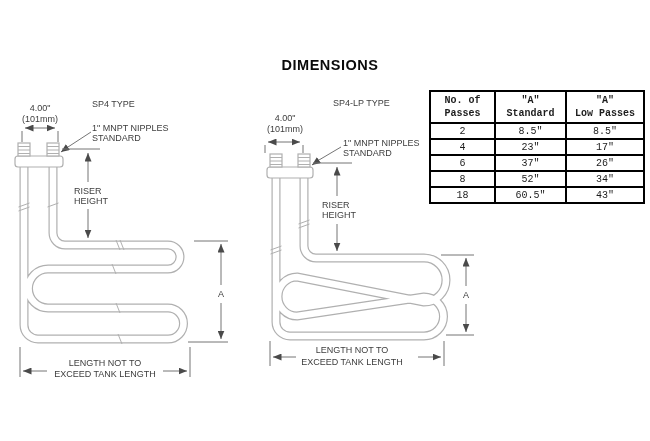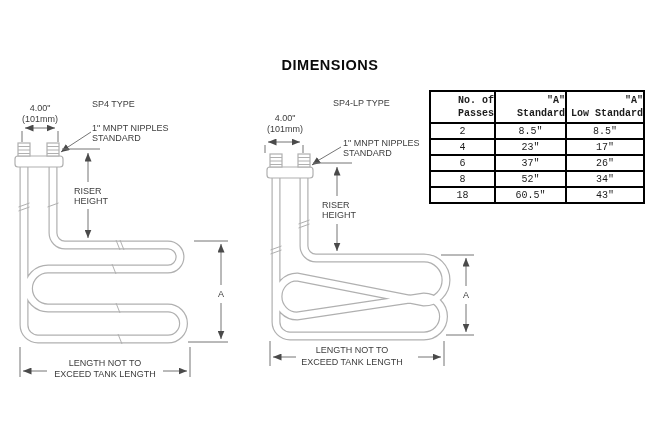--- a/index.html
+++ b/index.html
@@ -15,21 +15,21 @@
   
   .dim{stroke:#757575;stroke-width:1;fill:none;}
   
   .lbl{font:9px "Liberation Sans",sans-serif;fill:#3d3d3d;}
   .lblc{font:9px "Liberation Sans",sans-serif;fill:#3d3d3d;text-anchor:middle;}
   .ttl{font:bold 14.5px "Liberation Sans",sans-serif;fill:#0a0a0a;text-anchor:middle;letter-spacing:.5px;}
   
   .dim-table{position:absolute;left:429px;top:90px;border-collapse:collapse;
              font-family:"Liberation Mono","DejaVu Sans Mono",monospace;color:#1c1c1c;background:#fff;}
   .dim-table th,.dim-table td{border:2px solid #000;text-align:center;vertical-align:middle;padding:0;}
-  .dim-table th{font-size:10px;font-weight:bold;height:30px;line-height:13px;text-align:right;}
+  .dim-table th{font-size:10px;font-weight:bold;height:30px;line-height:13px;}
   .dim-table td{font-size:10px;font-weight:normal;height:14px;}
   .c0{width:63px;} .c1{width:69px;} .c2{width:76px;}
   .hl{display:block;}
 </style>
 </head>
 <body>
 
 <div id="screen">
 
   <svg width="650" height="441" viewBox="0 0 650 441">
@@ -174,21 +174,21 @@
         <th class="c0">
           <span class="hl">No. of</span>
           <span class="hl">Passes</span>
         </th>
         <th class="c1">
           <span class="hl">"A"</span>
           <span class="hl">Standard</span>
         </th>
         <th class="c2">
           <span class="hl">"A"</span>
-          <span class="hl">Low Standard</span>
+          <span class="hl">Low Passes</span>
         </th>
       </tr>
     </thead>
     <tbody>
       <tr>
         <td>2</td>
         <td>8.5"</td>
         <td>8.5"</td>
       </tr>
       <tr>

